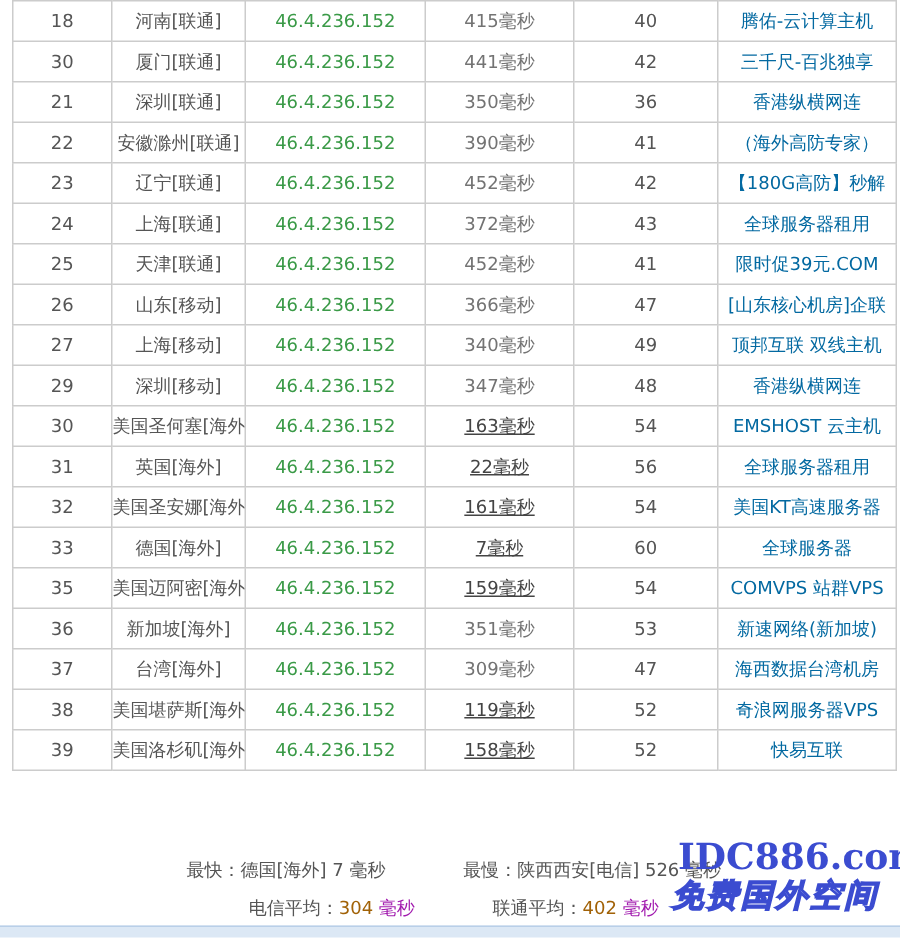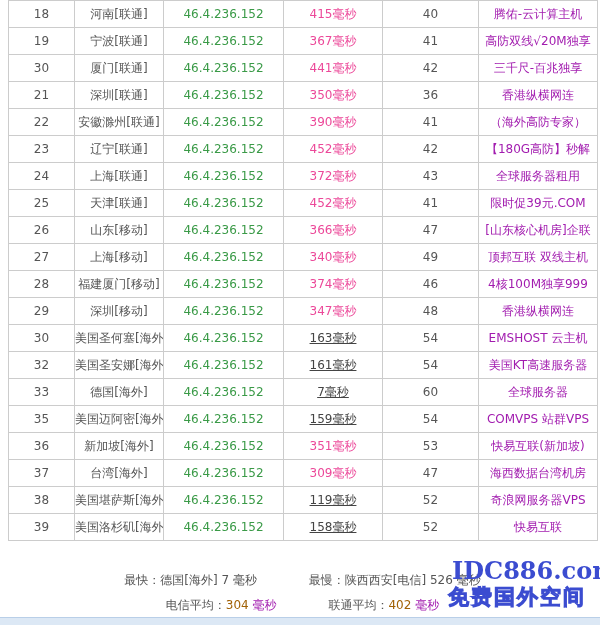--- a/index.html
+++ b/index.html
@@ -8,41 +8,41 @@
     font-family:"DejaVu Sans",sans-serif;overflow:hidden;
   }
   .table-wrap{position:absolute;left:8px;top:0;}
   table{border-collapse:collapse;table-layout:fixed;width:589px;}
   tr{height:27px;}
   td{
     border:1px solid #cccccc;text-align:center;vertical-align:middle;
     font-size:12px;color:#555555;padding:0;overflow:hidden;white-space:nowrap;
   }
   td.ip{color:#3a9a47;}
-  td.ad{color:#a21caf;cursor:pointer;}
+  td.ad{color:#0369a1;cursor:pointer;}
   td.lat{color:#444444;}
-  td.lat.red{color:#ec4899;}
+  td.lat.red{color:#737373;}
   td.lat.dark{color:#444444;text-decoration:underline;}
   .summary{
     position:absolute;left:8px;width:589px;text-align:center;
     font-size:12px;color:#555555;white-space:nowrap;
   }
   .summary.line1{top:572px;}
   .summary.line2{top:597px;}
   .summary .grp{margin:0 24px;}
   .summary .num{color:#a16207;}
   .summary .unit{color:#a21caf;}
   .wm1{
     position:absolute;left:452px;top:556px;
     font-family:"DejaVu Serif",serif;font-weight:bold;font-size:24px;
     color:#3b4cd0;letter-spacing:0px;
   }
   .wm2{
     position:absolute;left:448px;top:583px;
-    font-family:"DejaVu Serif",serif;font-weight:bold;
+    font-family:"DejaVu Serif",serif;font-weight:bold;font-style:italic;
     font-size:21px;letter-spacing:2px;color:#e6eaff;
     -webkit-text-stroke:1px #3b4cd0;
   }
   .bottom-strip{
     position:absolute;left:0;top:617px;width:600px;height:8px;
     background:#dce8f5;border-top:1px solid #b9cfe8;
   }
 </style>
 </head>
 <body>
@@ -60,28 +60,20 @@
     <tbody id="rows-body">
         <tr>
           <td>18</td>
           <td>河南[联通]</td>
           <td class="ip">46.4.236.152</td>
           <td class="lat red">415毫秒</td>
           <td>40</td>
           <td class="ad">腾佑-云计算主机</td>
         </tr>
         <tr>
-          <td>19</td>
-          <td>宁波[联通]</td>
-          <td class="ip">46.4.236.152</td>
-          <td class="lat red">367毫秒</td>
-          <td>41</td>
-          <td class="ad">高防双线√20M独享</td>
-        </tr>
-        <tr>
           <td>30</td>
           <td>厦门[联通]</td>
           <td class="ip">46.4.236.152</td>
           <td class="lat red">441毫秒</td>
           <td>42</td>
           <td class="ad">三千尺-百兆独享</td>
         </tr>
         <tr>
           <td>21</td>
           <td>深圳[联通]</td>
@@ -132,44 +124,44 @@
         </tr>
         <tr>
           <td>27</td>
           <td>上海[移动]</td>
           <td class="ip">46.4.236.152</td>
           <td class="lat red">340毫秒</td>
           <td>49</td>
           <td class="ad">顶邦互联 双线主机</td>
         </tr>
         <tr>
-          <td>28</td>
-          <td>福建厦门[移动]</td>
-          <td class="ip">46.4.236.152</td>
-          <td class="lat red">374毫秒</td>
-          <td>46</td>
-          <td class="ad">4核100M独享999</td>
-        </tr>
-        <tr>
           <td>29</td>
           <td>深圳[移动]</td>
           <td class="ip">46.4.236.152</td>
           <td class="lat red">347毫秒</td>
           <td>48</td>
           <td class="ad">香港纵横网连</td>
         </tr>
         <tr>
           <td>30</td>
           <td>美国圣何塞[海外]</td>
           <td class="ip">46.4.236.152</td>
           <td class="lat dark">163毫秒</td>
           <td>54</td>
           <td class="ad">EMSHOST 云主机</td>
         </tr>
         <tr>
+          <td>31</td>
+          <td>英国[海外]</td>
+          <td class="ip">46.4.236.152</td>
+          <td class="lat dark">22毫秒</td>
+          <td>56</td>
+          <td class="ad">全球服务器租用</td>
+        </tr>
+        <tr>
           <td>32</td>
           <td>美国圣安娜[海外]</td>
           <td class="ip">46.4.236.152</td>
           <td class="lat dark">161毫秒</td>
           <td>54</td>
           <td class="ad">美国KT高速服务器</td>
         </tr>
         <tr>
           <td>33</td>
           <td>德国[海外]</td>
@@ -185,21 +177,21 @@
           <td class="lat dark">159毫秒</td>
           <td>54</td>
           <td class="ad">COMVPS 站群VPS</td>
         </tr>
         <tr>
           <td>36</td>
           <td>新加坡[海外]</td>
           <td class="ip">46.4.236.152</td>
           <td class="lat red">351毫秒</td>
           <td>53</td>
-          <td class="ad">快易互联(新加坡)</td>
+          <td class="ad">新速网络(新加坡)</td>
         </tr>
         <tr>
           <td>37</td>
           <td>台湾[海外]</td>
           <td class="ip">46.4.236.152</td>
           <td class="lat red">309毫秒</td>
           <td>47</td>
           <td class="ad">海西数据台湾机房</td>
         </tr>
         <tr>

